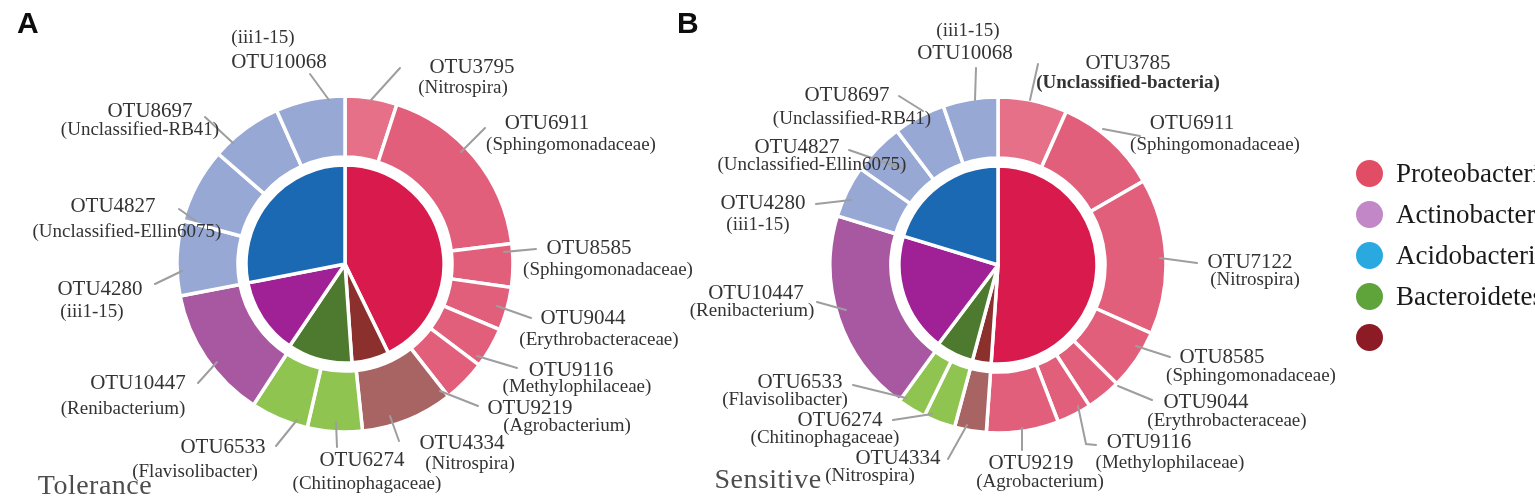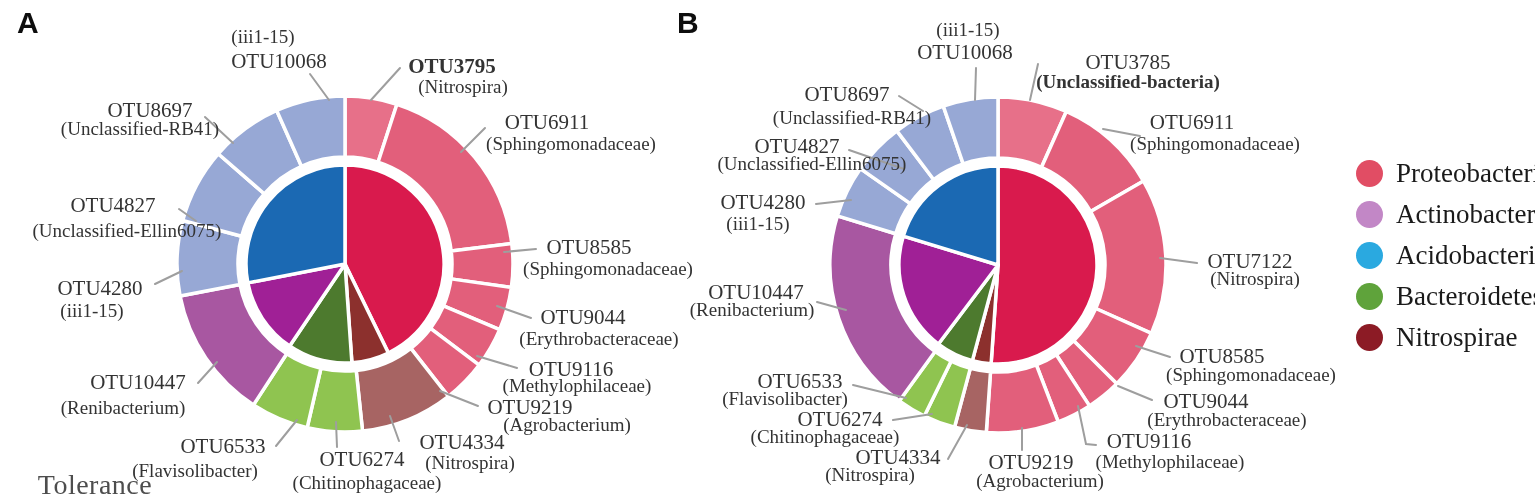--- a/index.html
+++ b/index.html
@@ -100,23 +100,24 @@
         <polyline points="816,204 851,200" fill="none" stroke="#9e9e9e" stroke-width="2" stroke-linecap="round"></polyline>
         <polyline points="849,150 904,169" fill="none" stroke="#9e9e9e" stroke-width="2" stroke-linecap="round"></polyline>
         <polyline points="899,96 923,111" fill="none" stroke="#9e9e9e" stroke-width="2" stroke-linecap="round"></polyline>
       </g>
     </svg>
 
   <div id="panel-letter-a" class="panel-letter">A</div>
   <div id="panel-letter-b" class="panel-letter">B</div>
 
   <div id="caption-a" class="caption">Tolerance</div>
+  <div id="caption-b" class="caption">Sensitive</div>
 
   <div id="label-layer">
-      <div class="otu-line otu-title" style="left: 452px; top: 66px; font-weight: bold;">OTU3795</div>
+      <div class="otu-line otu-title" style="left: 472px; top: 66px;">OTU3795</div>
       <div class="otu-line otu-sub" style="left: 463px; top: 86px;">(Nitrospira)</div>
       <div class="otu-line otu-title" style="left: 547px; top: 122px;">OTU6911</div>
       <div class="otu-line otu-sub" style="left: 571px; top: 143px;">(Sphingomonadaceae)</div>
       <div class="otu-line otu-title" style="left: 589px; top: 247px;">OTU8585</div>
       <div class="otu-line otu-sub" style="left: 608px; top: 268px;">(Sphingomonadaceae)</div>
       <div class="otu-line otu-title" style="left: 583px; top: 317px;">OTU9044</div>
       <div class="otu-line otu-sub" style="left: 599px; top: 338px;">(Erythrobacteraceae)</div>
       <div class="otu-line otu-title" style="left: 571px; top: 369px;">OTU9116</div>
       <div class="otu-line otu-sub" style="left: 577px; top: 385px;">(Methylophilaceae)</div>
       <div class="otu-line otu-title" style="left: 530px; top: 407px;">OTU9219</div>
@@ -181,16 +182,15 @@
     <div class="legend-item">
       <span class="legend-swatch" style="background: rgb(42, 169, 224);"></span>
       <span class="legend-label">Acidobacteria</span>
     </div>
     <div class="legend-item">
       <span class="legend-swatch" style="background: rgb(95, 163, 59);"></span>
       <span class="legend-label">Bacteroidetes</span>
     </div>
     <div class="legend-item">
       <span class="legend-swatch" style="background: rgb(140, 27, 37);"></span>
-      <span class="legend-label">Nitrospirae</span>
     </div>
   </div>
 </div>
 
 </body></html>

